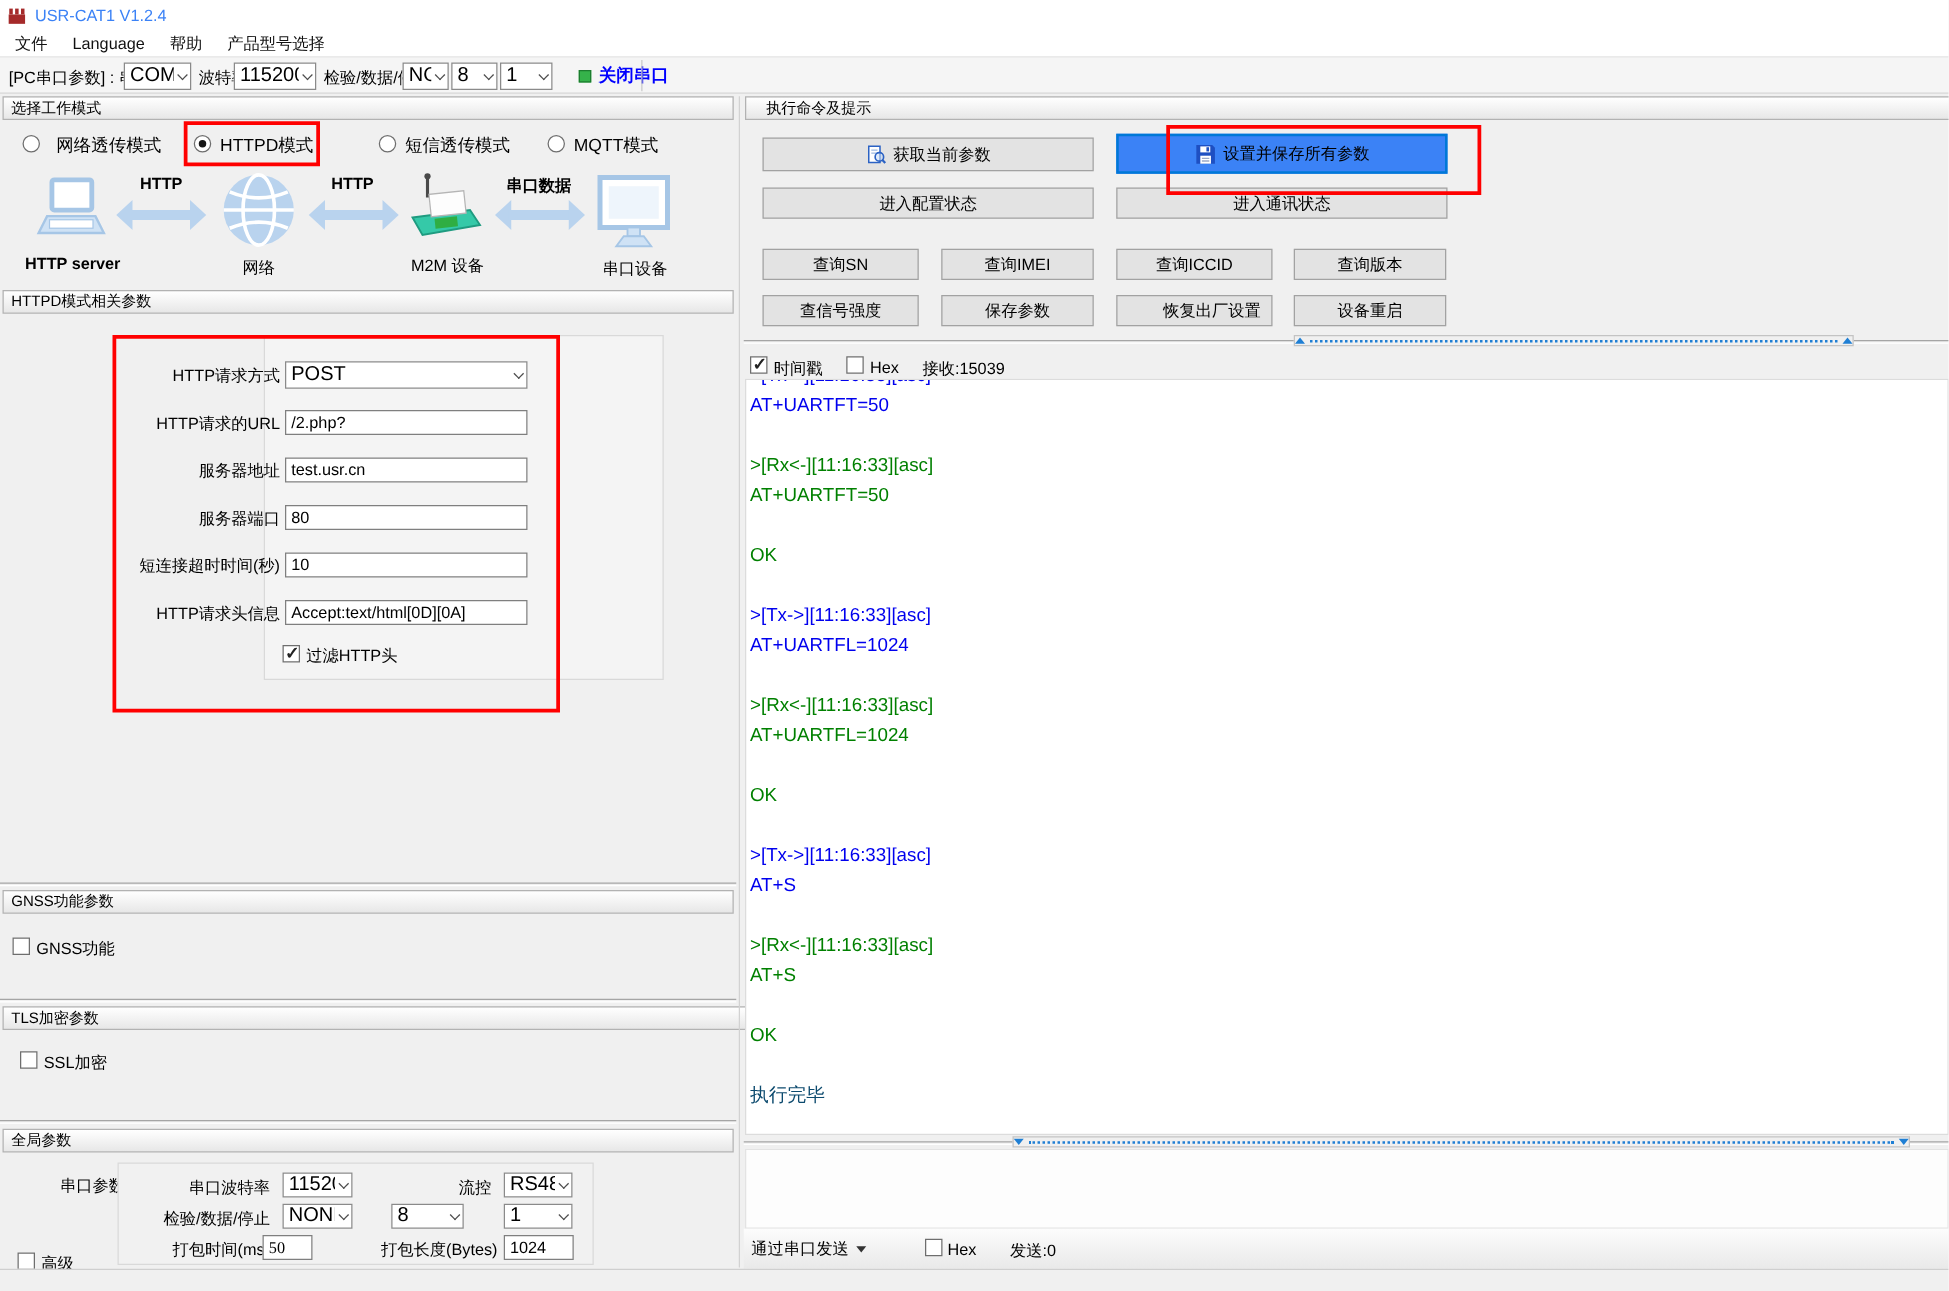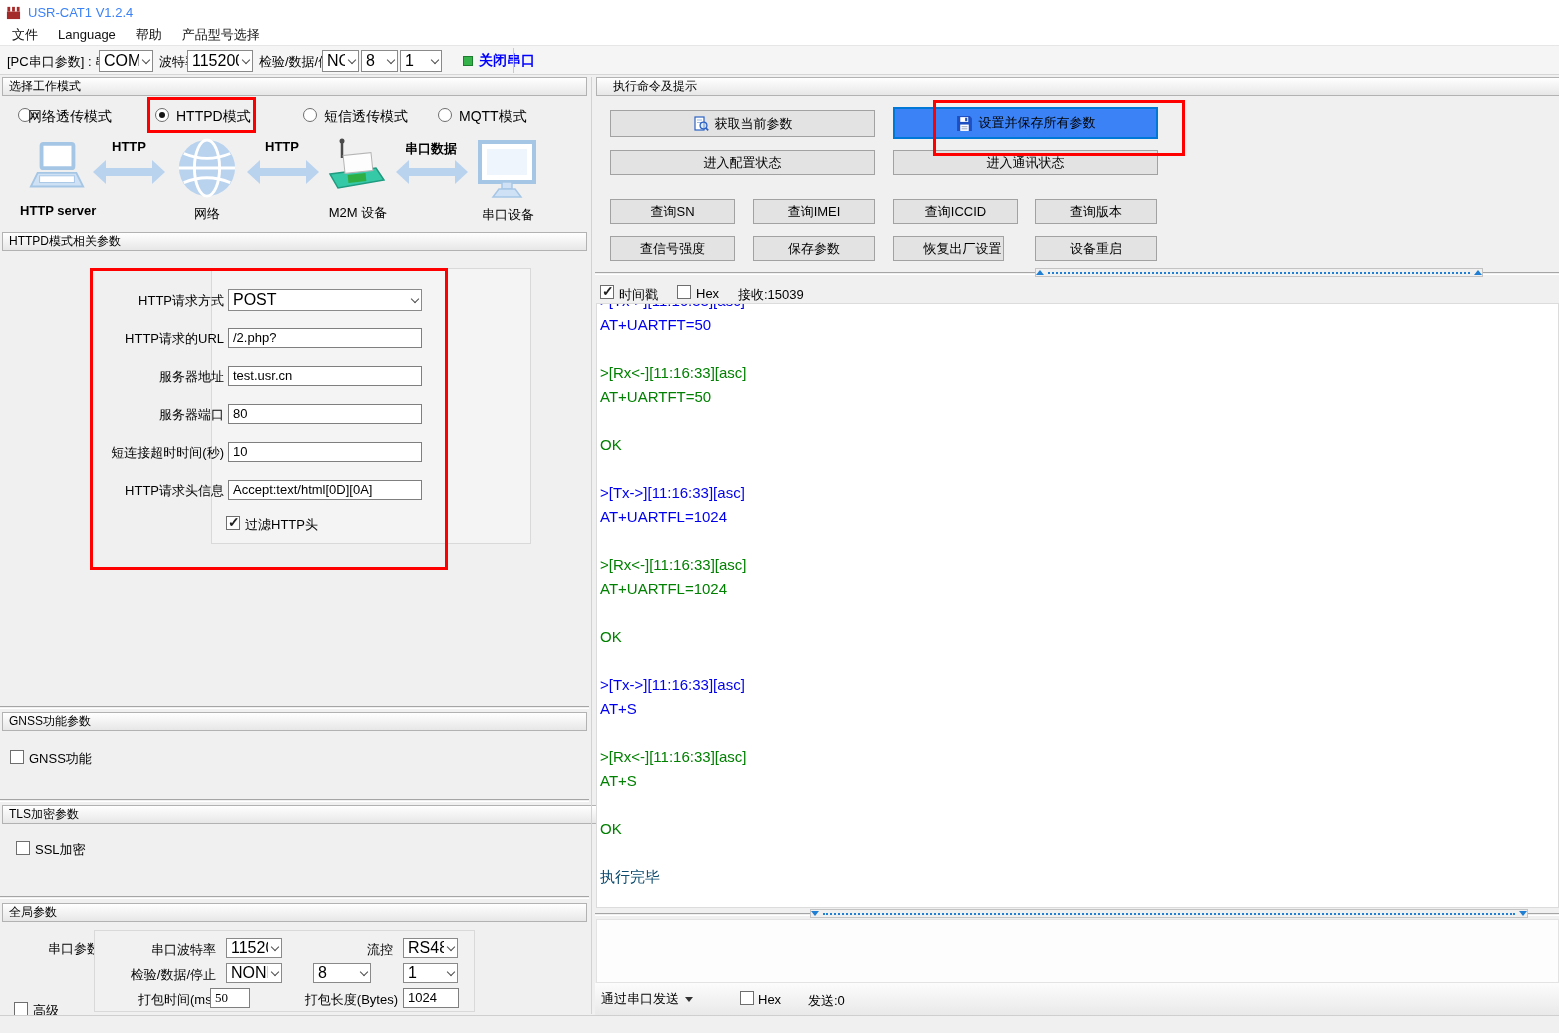--- a/index.html
+++ b/index.html
@@ -128,21 +128,21 @@
       <span class="greendot"></span>
       <span>关闭串口</span>
     </div>
     <div class="tb-sep" style="left:513px;"></div>
   </div>
 
   <div class="hdr" style="left:2px;top:77px;width:585px;">选择工作模式</div>
 
   <div id="mode-row">
       <div class="radio" style="left: 18px; top: 108px;"></div>
-      <span class="cblabel" style="left: 28px; top: 108px; font-size: 14px; text-align: center;">网络透传模式</span>
+      <span class="cblabel" style="left: 45px; top: 108px; font-size: 14px; text-align: center;">网络透传模式</span>
       <div class="radio sel" style="left: 155px; top: 108px;"></div>
       <span class="cblabel" style="left: 176px; top: 108px; font-size: 14px;">HTTPD模式</span>
       <div class="radio" style="left: 303px; top: 108px;"></div>
       <span class="cblabel" style="left: 324px; top: 108px; font-size: 14px;">短信透传模式</span>
       <div class="radio" style="left: 438px; top: 108px;"></div>
       <span class="cblabel" style="left: 459px; top: 108px; font-size: 14px;">MQTT模式</span>
     </div>
 
   <div>
     <span class="abs" style="left:28px;top:141px;">
@@ -324,21 +324,21 @@
   <div class="btn" style="left:610px;top:150px;width:265px;height:25px;">进入配置状态</div>
   <div class="btn" style="left:893px;top:150px;width:265px;height:25px;">进入通讯状态</div>
 
   <div id="query-grid">
       <div class="btn" style="left: 610px; top: 199px; width: 125px; height: 25px;">查询SN</div>
       <div class="btn" style="left: 753px; top: 199px; width: 122px; height: 25px;">查询IMEI</div>
       <div class="btn" style="left: 893px; top: 199px; width: 125px; height: 25px;">查询ICCID</div>
       <div class="btn" style="left: 1035px; top: 199px; width: 122px; height: 25px;">查询版本</div>
       <div class="btn" style="left: 610px; top: 236px; width: 125px; height: 25px;">查信号强度</div>
       <div class="btn" style="left: 753px; top: 236px; width: 122px; height: 25px;">保存参数</div>
-      <div class="btn" style="left: 893px; top: 236px; width: 111px; height: 25px; padding-left: 28px;">恢复出厂设置</div>
+      <div class="btn" style="left: 893px; top: 236px; width: 125px; height: 25px; padding-left: 28px;">恢复出厂设置</div>
       <div class="btn" style="left: 1035px; top: 236px; width: 122px; height: 25px;">设备重启</div>
     </div>
 
   <div class="groove" style="left:595px;top:272px;width:964px;"></div>
   <div class="split-handle" style="left:1035px;top:268px;width:448px;">
     <span class="tri-up"></span>
     <span class="dotline"></span>
     <span class="tri-up"></span>
   </div>
 

